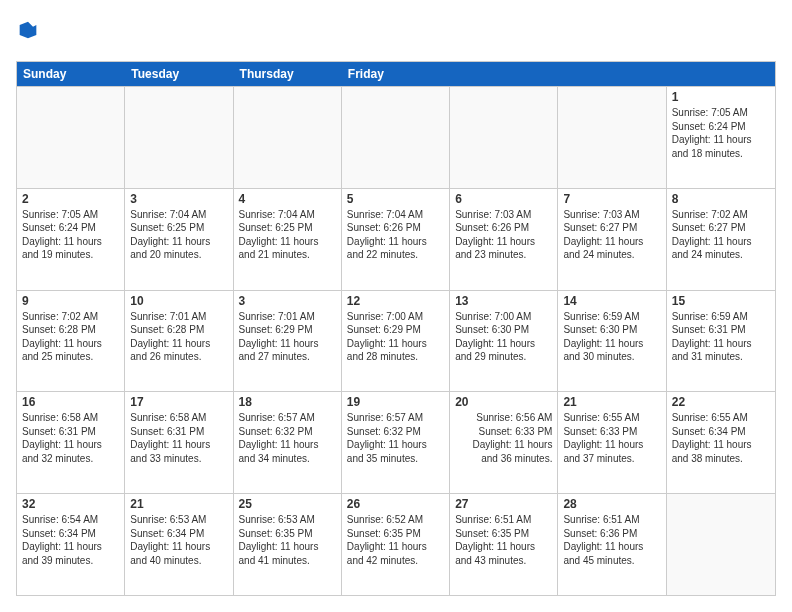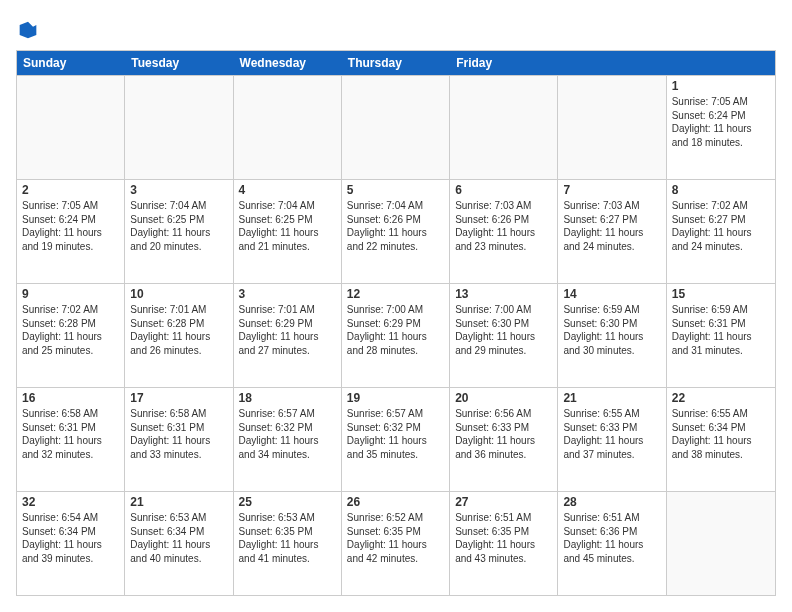--- a/index.html
+++ b/index.html
@@ -51,20 +51,21 @@
     }
     .location {
       font-size: 16px;
       color: #555;
     }
     .calendar {
       flex: 1;
       border: 1px solid #ccc;
       display: flex;
       flex-direction: column;
+      margin-top: 11px;
     }
     .cal-header {
       display: grid;
       grid-template-columns: repeat(7, 1fr);
       background: #1565c0;
     }
     .cal-header-cell {
       color: #fff;
       font-size: 12px;
       font-weight: bold;
@@ -129,21 +130,20 @@
     <div class="title-section">
       <div class="month-title"></div>
       <div class="location"></div>
     </div>
   </div>
 
   <div class="calendar">
     <div class="cal-header">
     <div class="cal-header-cell">Sunday</div>
         <div class="cal-header-cell">Tuesday</div>
-        <div class="cal-header-cell">Wednesday</div>
         <div class="cal-header-cell">Thursday</div>
         <div class="cal-header-cell">Friday</div>
       </div>
     <div class="cal-body">
     <div class="cal-row">
           <div class="cal-cell empty-cell"></div>
           <div class="cal-cell empty-cell"></div>
           <div class="cal-cell empty-cell"></div>
           <div class="cal-cell empty-cell"></div>
           <div class="cal-cell empty-cell"></div>
@@ -263,21 +263,21 @@
 Daylight: 11 hours and 34 minutes.</div>
           </div>
           <div class="cal-cell">
             <span class="day-num">19</span>
             <div class="cell-text" style="white-space: pre-line;">Sunrise: 6:57 AM
 Sunset: 6:32 PM
 Daylight: 11 hours and 35 minutes.</div>
           </div>
           <div class="cal-cell">
             <span class="day-num">20</span>
-            <div class="cell-text" style="white-space: pre-line;">Sunrise: 6:56 AM
+            <div class="cell-text" style="white-space: pre-line; text-align: right;">Sunrise: 6:56 AM
 Sunset: 6:33 PM
 Daylight: 11 hours and 36 minutes.</div>
           </div>
           <div class="cal-cell">
             <span class="day-num">21</span>
             <div class="cell-text" style="white-space: pre-line;">Sunrise: 6:55 AM
 Sunset: 6:33 PM
 Daylight: 11 hours and 37 minutes.</div>
           </div>
           <div class="cal-cell">

